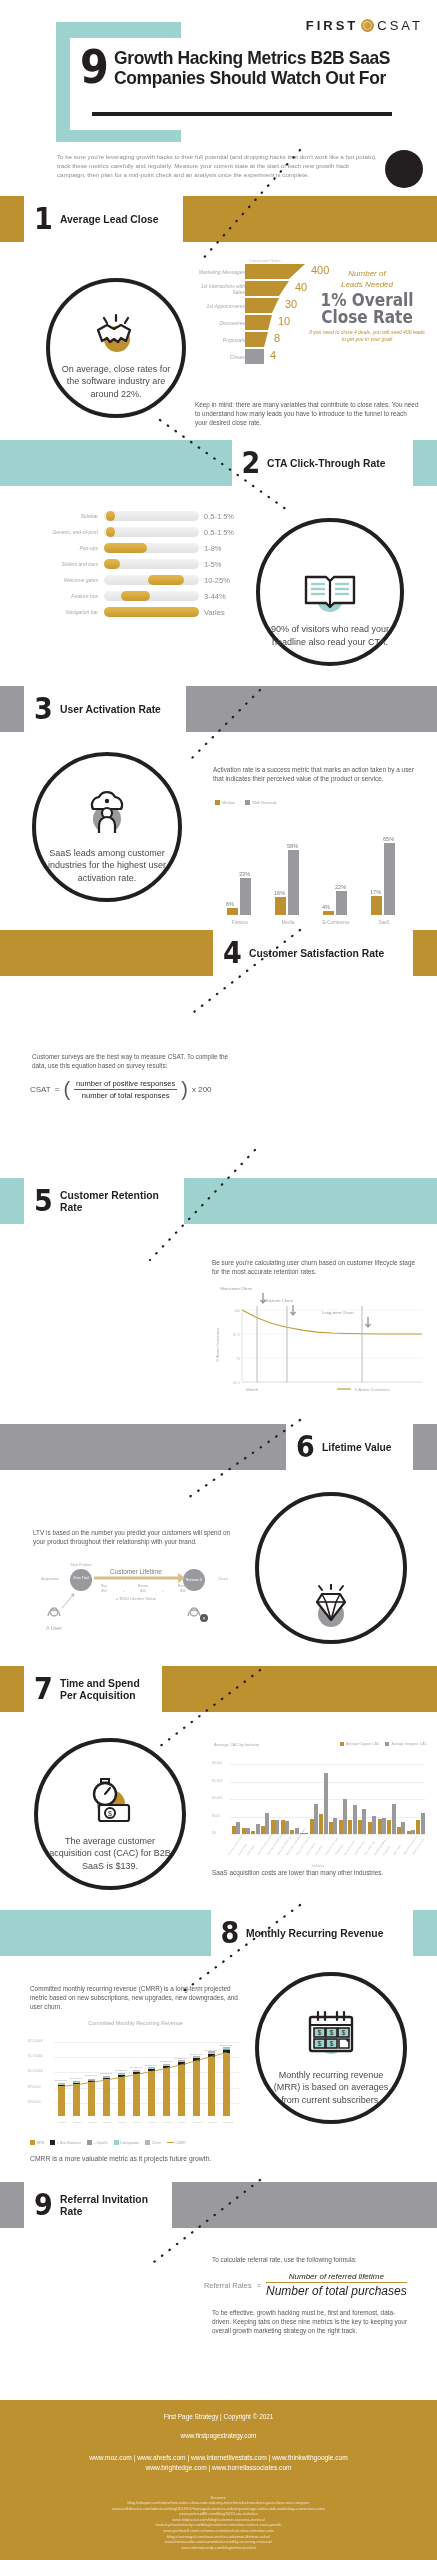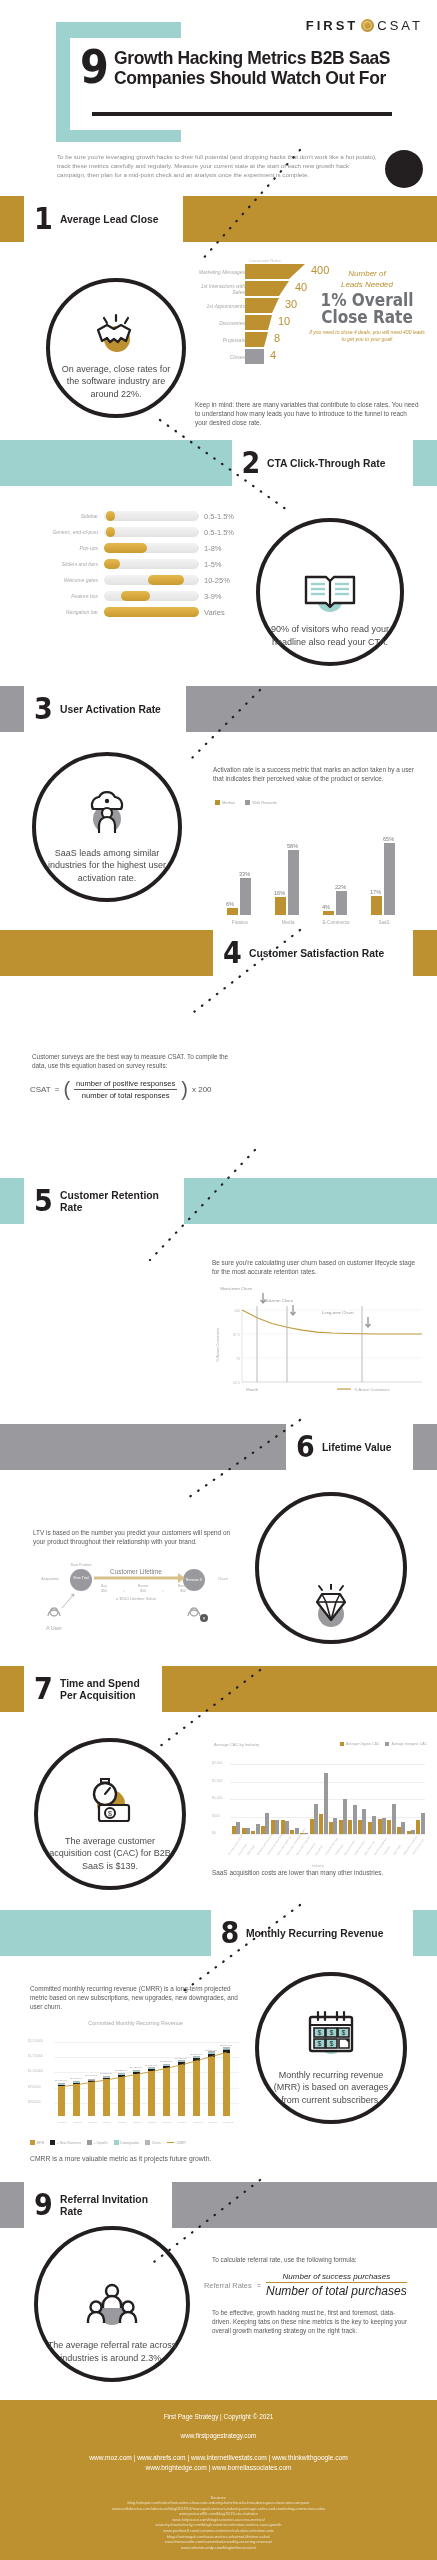--- a/index.html
+++ b/index.html
@@ -255,21 +255,21 @@
           <div class="cta-track">
             <div class="cta-fill" style="left:43.699999999999996px;width:36.1px;"></div>
           </div>
           <div class="cta-val">10-25%</div>
         </div>
         <div class="cta-row">
           <div class="cta-lbl">Feature box</div>
           <div class="cta-track">
             <div class="cta-fill" style="left:17.099999999999998px;width:28.5px;"></div>
           </div>
-          <div class="cta-val">3-9%</div>
+          <div class="cta-val">3-44%</div>
         </div>
         <div class="cta-row">
           <div class="cta-lbl">Navigation bar</div>
           <div class="cta-track">
             <div class="cta-fill" style="left:0px;width:95px;"></div>
           </div>
           <div class="cta-val">Varies</div>
         </div>
       </div>
   </div>
@@ -304,21 +304,21 @@
   <div class="circ" style="left:32px; top:752px; width:150px; height:150px;">
     <div class="ico">
       <svg width="56" height="50" viewBox="0 0 56 50">
         <circle cx="28" cy="30" r="14" fill="#9a9a9e"></circle>
         <path d="M14 20 a8 8 0 0 1 6-12 a9 9 0 0 1 16 0 a8 8 0 0 1 6 12z" fill="#fff" stroke="#231f20" stroke-width="2.2"></path>
         <circle cx="28" cy="24" r="5" fill="#fff" stroke="#231f20" stroke-width="2.2"></circle>
         <path d="M20 44 v-8 a8 8 0 0 1 16 0 v8" fill="#fff" stroke="#231f20" stroke-width="2.2"></path>
         <circle cx="28" cy="12" r="2.2" fill="#231f20"></circle>
       </svg>
     </div>
-    <div class="cap">SaaS leads among similar industries for the highest user activation rate.</div>
+    <div class="cap">SaaS leads among customer industries for the highest user activation rate.</div>
   </div>
 
   <div class="body-txt" style="left:213px; top:765px; width:210px;">Activation rate is a success metric that marks an action taken by a user that indicates their perceived value of the product or service.</div>
 
   <div class="chart" style="left:213px; top:800px; width:210px; height:128px;">
     <div id="act-legend" style="position:absolute;left:2px;top:0;display:flex;gap:10px;">
         <div style="display: flex; align-items: center; gap: 2px;">
           <span style="width:5px;height:5px;background:#bd9030;display:inline-block;"></span>
           <span style="font-size:4px;color:#a9a9a9;">Median</span>
         </div>
@@ -765,42 +765,28 @@
 
   <div class="banner left grey" style="top:2182px;">
     <div class="bar grey"></div>
     <div class="label">
       <span class="num">9</span>
       <span class="txt">Referral Invitation
 Rate</span>
     </div>
   </div>
 
-  <div class="circ" style="left:34px; top:2226px; width:156px; height:156px;">
-    <div class="ico">
-      <svg width="58" height="50" viewBox="0 0 58 50">
-        <circle cx="29" cy="30" r="14" fill="#9a9a9e"></circle>
-        <circle cx="29" cy="10" r="6" fill="#fff" stroke="#231f20" stroke-width="2.4"></circle>
-        <path d="M20 27 v-3 a9 9 0 0 1 18 0 v3" fill="#fff" stroke="#231f20" stroke-width="2.4"></path>
-        <circle cx="13" cy="26" r="5.5" fill="#fff" stroke="#231f20" stroke-width="2.4"></circle>
-        <path d="M5 42 v-3 a8 8 0 0 1 16 0 v3" fill="#fff" stroke="#231f20" stroke-width="2.4"></path>
-        <circle cx="45" cy="26" r="5.5" fill="#fff" stroke="#231f20" stroke-width="2.4"></circle>
-        <path d="M37 42 v-3 a8 8 0 0 1 16 0 v3" fill="#fff" stroke="#231f20" stroke-width="2.4"></path>
-      </svg>
-    </div>
-    <div class="cap">The average referral rate across industries is around 2.3%.</div>
-  </div>
 
   <div class="body-txt" style="left:212px; top:2255px; width:205px;">To calculate referral rate, use the following formula:</div>
 
   <div style="position:absolute;left:204px;top:2272px;display:flex;align-items:center;gap:5px;">
     <span style="font-size:7.4px;color:#8d8d8d;">Referral Rates</span>
     <span style="font-size:7.4px;color:#8d8d8d;">=</span>
     <span style="text-align:center;">
-      <span style="display:block;font-size:8px;color:#231f20;font-style:italic;border-bottom:1px solid #bd9030;padding:0 2px 1px;">Number of success purchases</span>
+      <span style="display:block;font-size:8px;color:#231f20;font-style:italic;border-bottom:1px solid #bd9030;padding:0 2px 1px;">Number of referred lifetime</span>
       <span style="display:block;font-size:12px;color:#231f20;font-style:italic;padding-top:1px;">Number of total purchases</span>
     </span>
   </div>
 
   <div class="body-txt" style="left:212px; top:2308px; width:200px;">To be effective, growth hacking must be, first and foremost, data-driven. Keeping tabs on these nine metrics is the key to keeping your overall growth marketing strategy on the right track.</div>
 
   <div class="footer">
     <div class="f1">First Page Strategy | Copyright © 2021</div>
     <div class="f2">www.firstpagestrategy.com</div>
     <div class="f3">

